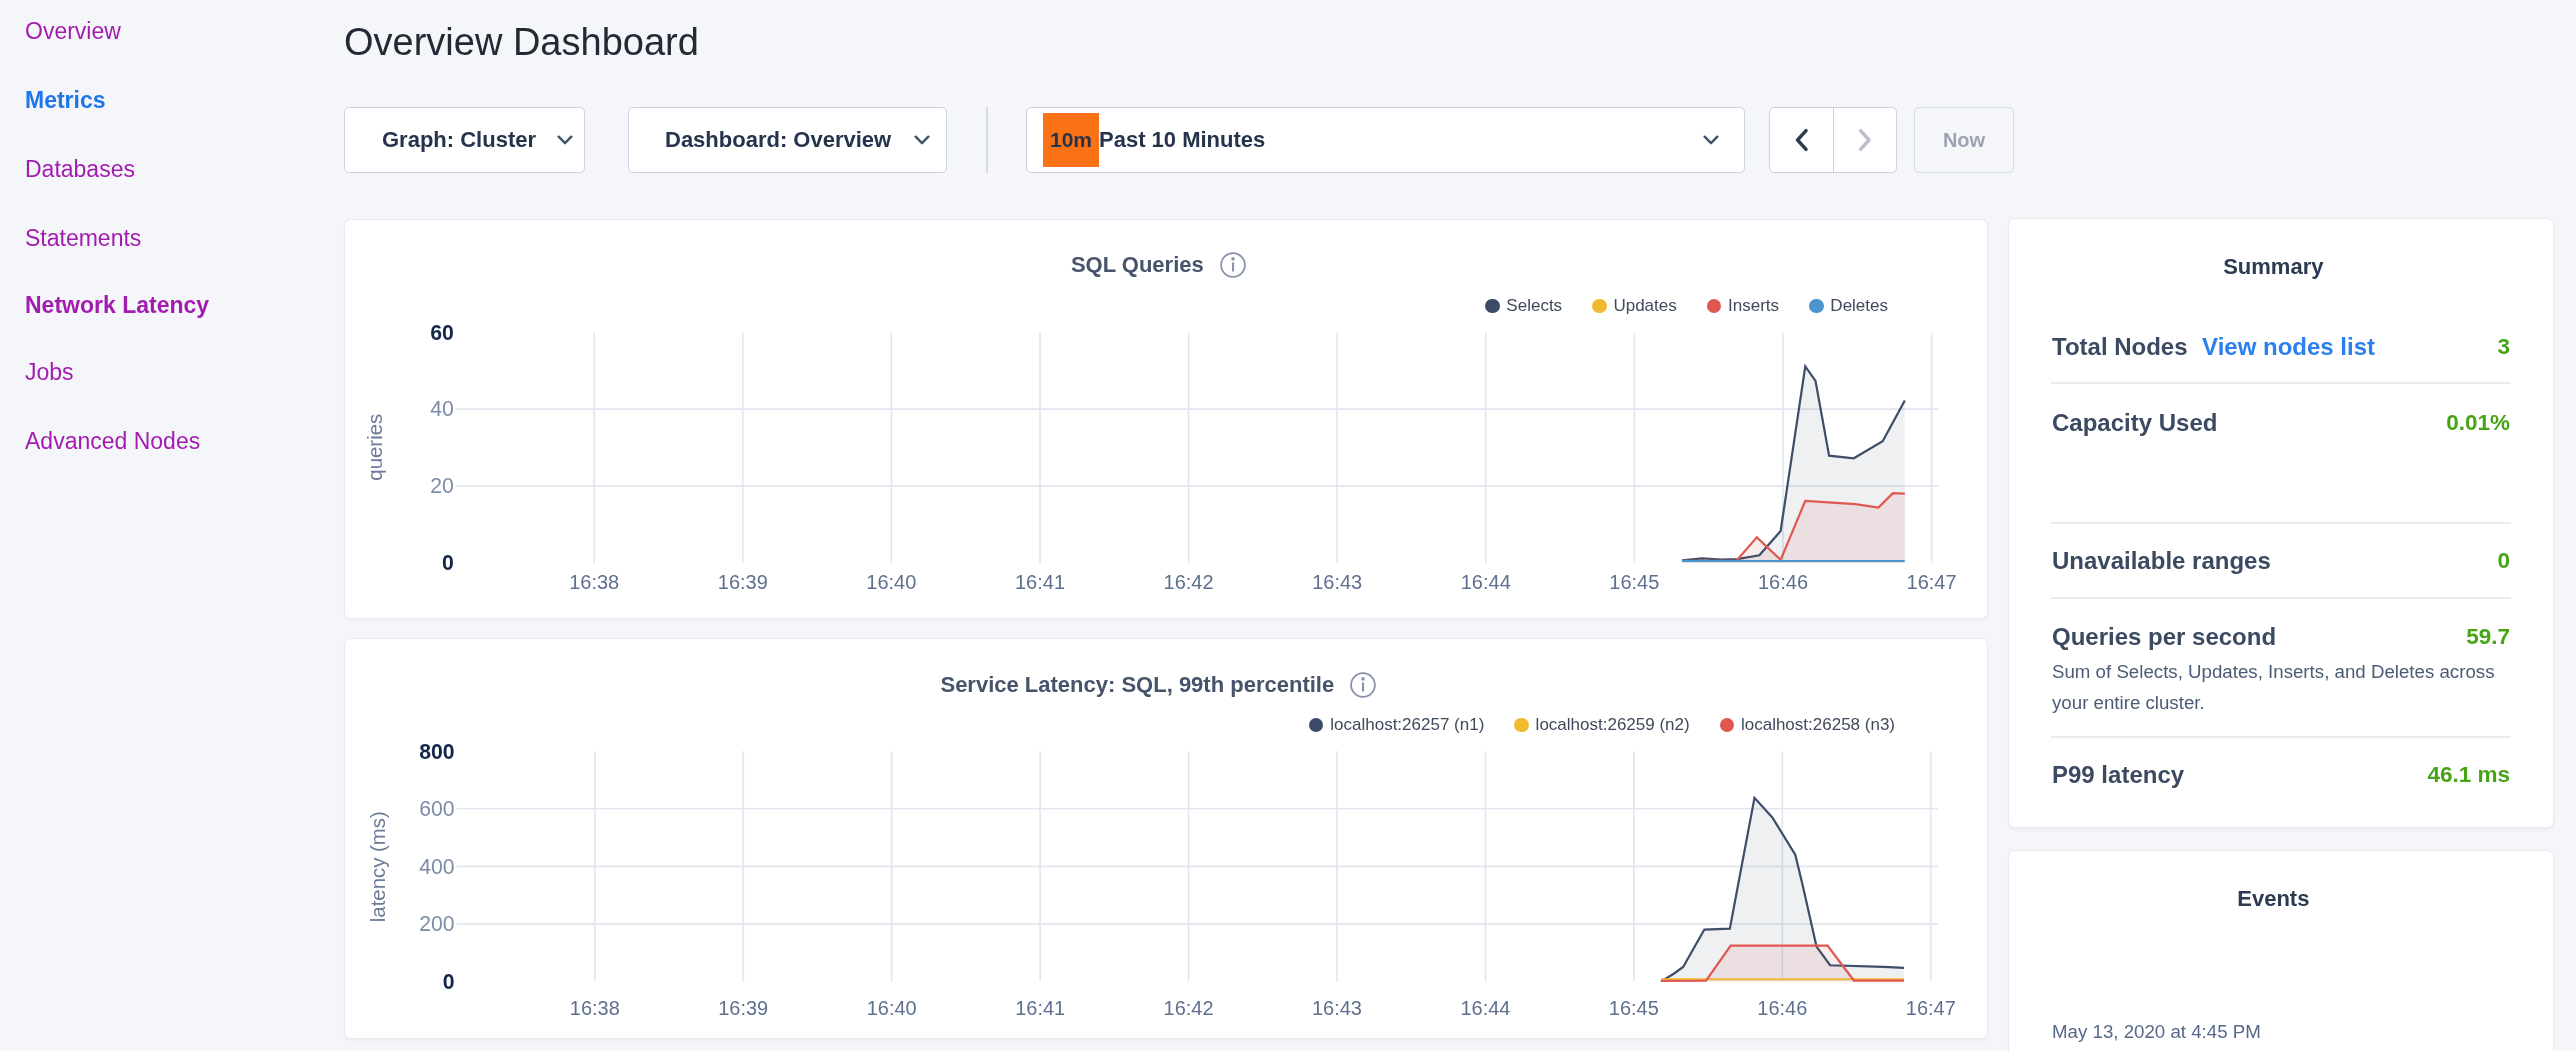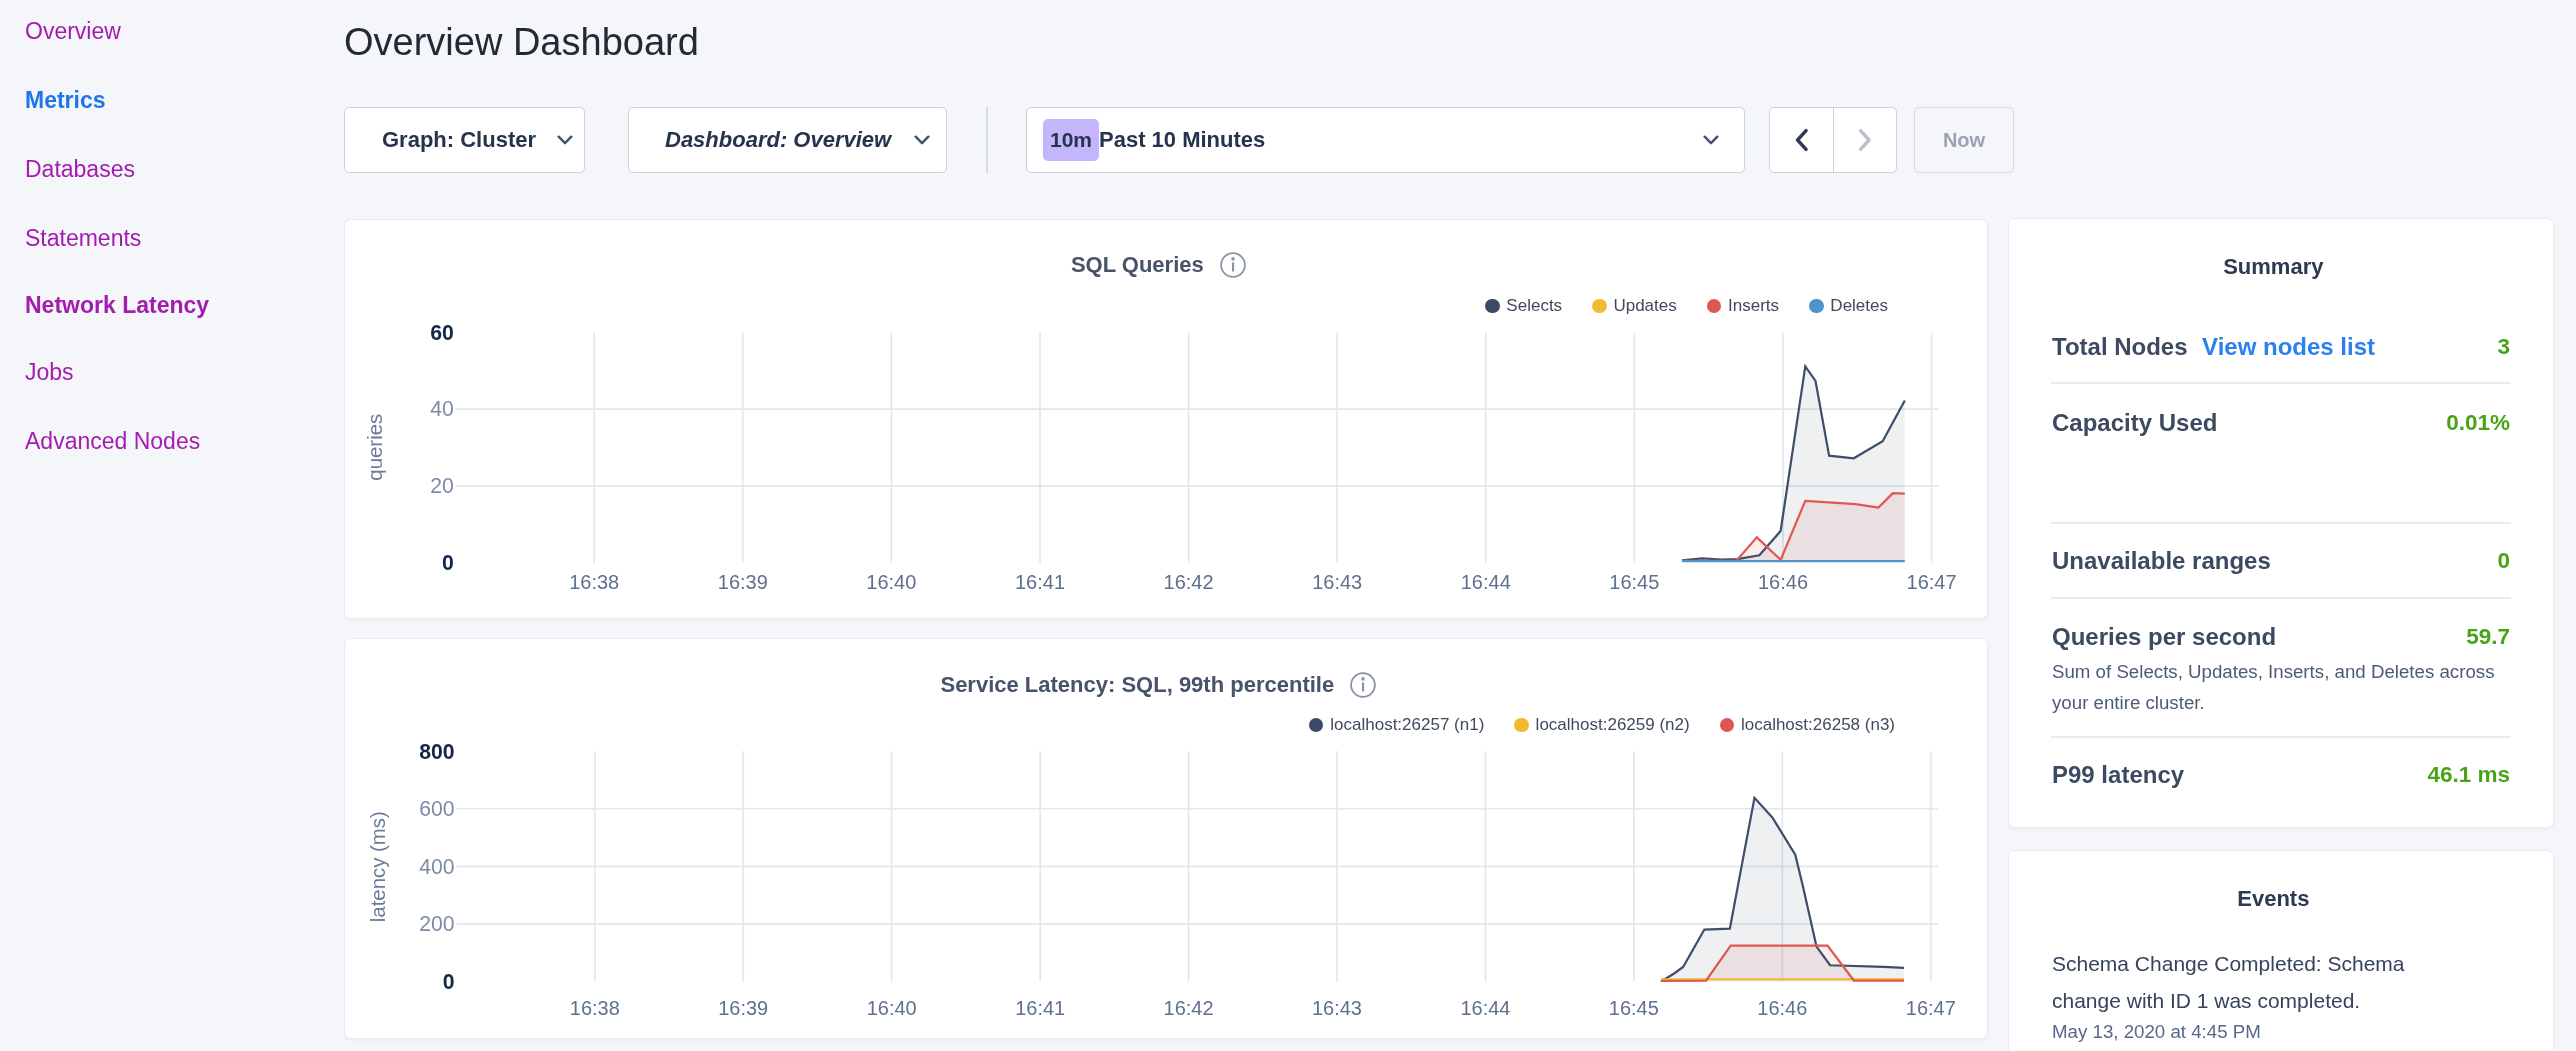--- a/index.html
+++ b/index.html
@@ -30,28 +30,28 @@
 <div class="nav" style="top:372px;">Jobs</div>
 <div class="nav" style="top:441px;">Advanced Nodes</div>
 
 <div class="abs" style="left:344px; top:42px; transform:translateY(-50%); font-size:38px; color:#242a35;">Overview Dashboard</div>
 
 <div class="btn" style="left:344px; width:241px; padding-left:37px;">Graph: Cluster
   <svg width="16" height="10.2" viewBox="0 0 19 12" style="margin-left:21px;">
       <polyline points="2,2 9.5,9.5 17,2" fill="none" stroke="#44566f" stroke-width="3" stroke-linecap="round" stroke-linejoin="round"></polyline>
     </svg>
 </div>
-<div class="btn" style="left:628px; width:319px; padding-left:36px;font-style:italic;">Dashboard: Overview
+<div class="btn" style="left:628px; width:319px; padding-left:36px;">Dashboard: Overview
   <svg width="16" height="10.2" viewBox="0 0 19 12" style="margin-left:23px;">
       <polyline points="2,2 9.5,9.5 17,2" fill="none" stroke="#44566f" stroke-width="3" stroke-linecap="round" stroke-linejoin="round"></polyline>
     </svg>
 </div>
 <div class="abs" style="left:986px; top:107px; width:1.7px; height:66px; background:#d6dae3;"></div>
 <div class="btn" style="left:1026px; width:719px;">
-  <span style="margin-left:16px; width:56px; height:42px; background:#c4b5fd; border-radius:5px; display:flex; align-items:center; justify-content:center; font-size:21px;">10m</span>
+  <span style="margin-left:16px; width:56px; height:54px; background:#f97316; border-radius:0; display:flex; align-items:center; justify-content:center; font-size:21px;">10m</span>
   <span style="">Past 10 Minutes</span>
   <svg width="16" height="10.2" viewBox="0 0 19 12" style="position:absolute; right:25px;">
       <polyline points="2,2 9.5,9.5 17,2" fill="none" stroke="#44566f" stroke-width="3" stroke-linecap="round" stroke-linejoin="round"></polyline>
     </svg>
 </div>
 <div class="btn" style="left:1769px; width:128px;">
   <div style="width:64px; height:100%; display:flex; align-items:center; justify-content:center; border-right:1.7px solid #cbd2de;">
     <svg width="13.6" height="24" viewBox="0 0 16 28">
         <polyline points="13,3 3,14 13,25" fill="none" stroke="#2c3a52" stroke-width="4" stroke-linecap="round" stroke-linejoin="round"></polyline>
       </svg>
@@ -197,16 +197,15 @@
   </div>
   <div class="sdesc" style="top:437px;">Sum of Selects, Updates, Inserts, and Deletes across<br>your entire cluster.</div>
   <div class="shr" style="top:517px;"></div>
   <div class="srow" style="top:556px;">
     <span class="t">P99 latency</span>
       <span class="v">46.1 ms</span>
   </div>
 </div>
 <div class="card" style="left:2008px; top:850px; width:546px; height:223px;">
   <div class="ctitle" style="top:48px; color:#2c3a52;">Events</div>
-  <div class="abs" style="left:43px; top:94px; font-size:21px; line-height:37px; color:#36435d;">Schema Change Completed: Schema<br>change with ID 1 was completed.</div>
   <div class="abs" style="left:43px; top:170px; font-size:18.7px; color:#56688a;">May 13, 2020 at 4:45 PM</div>
 </div>
 
 
 </body></html>

